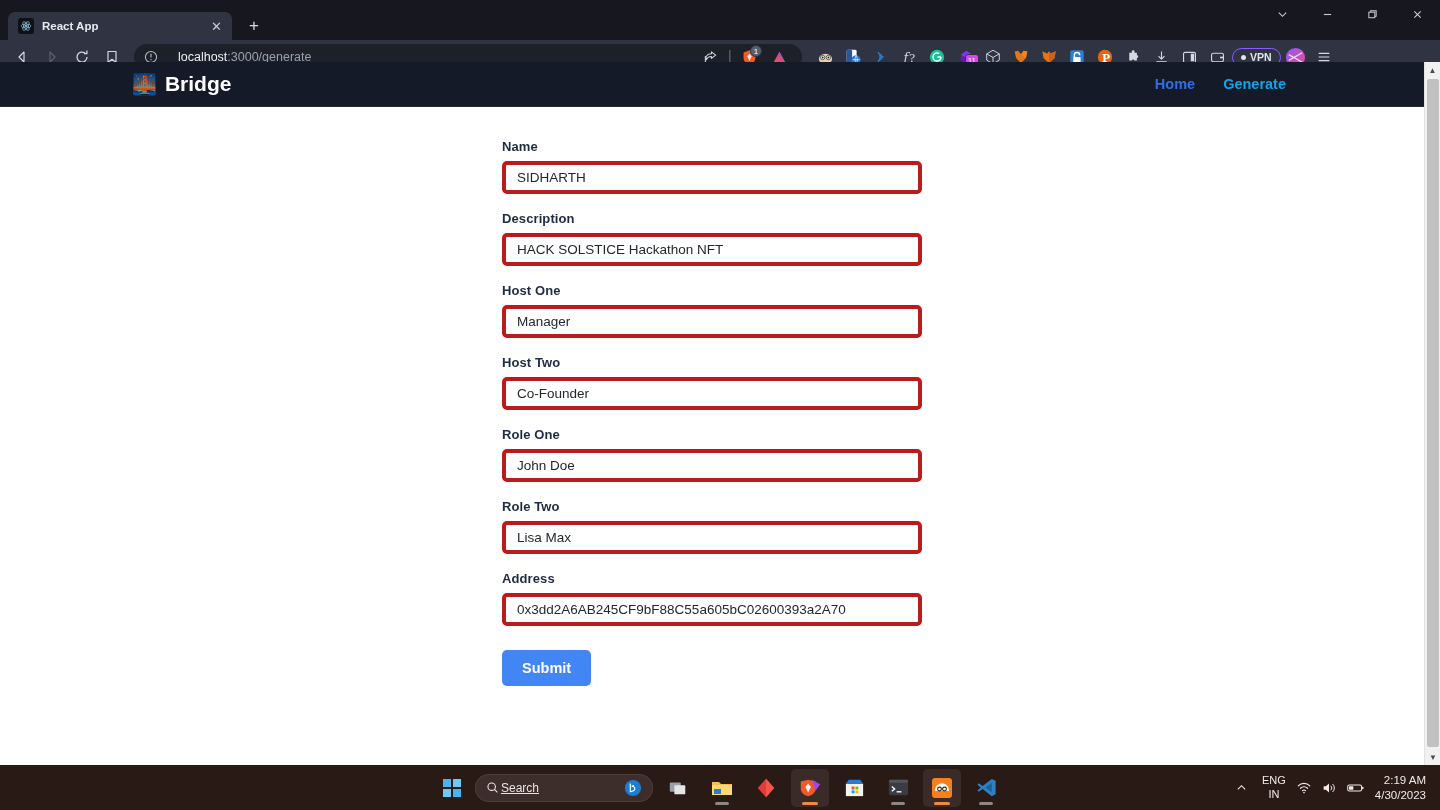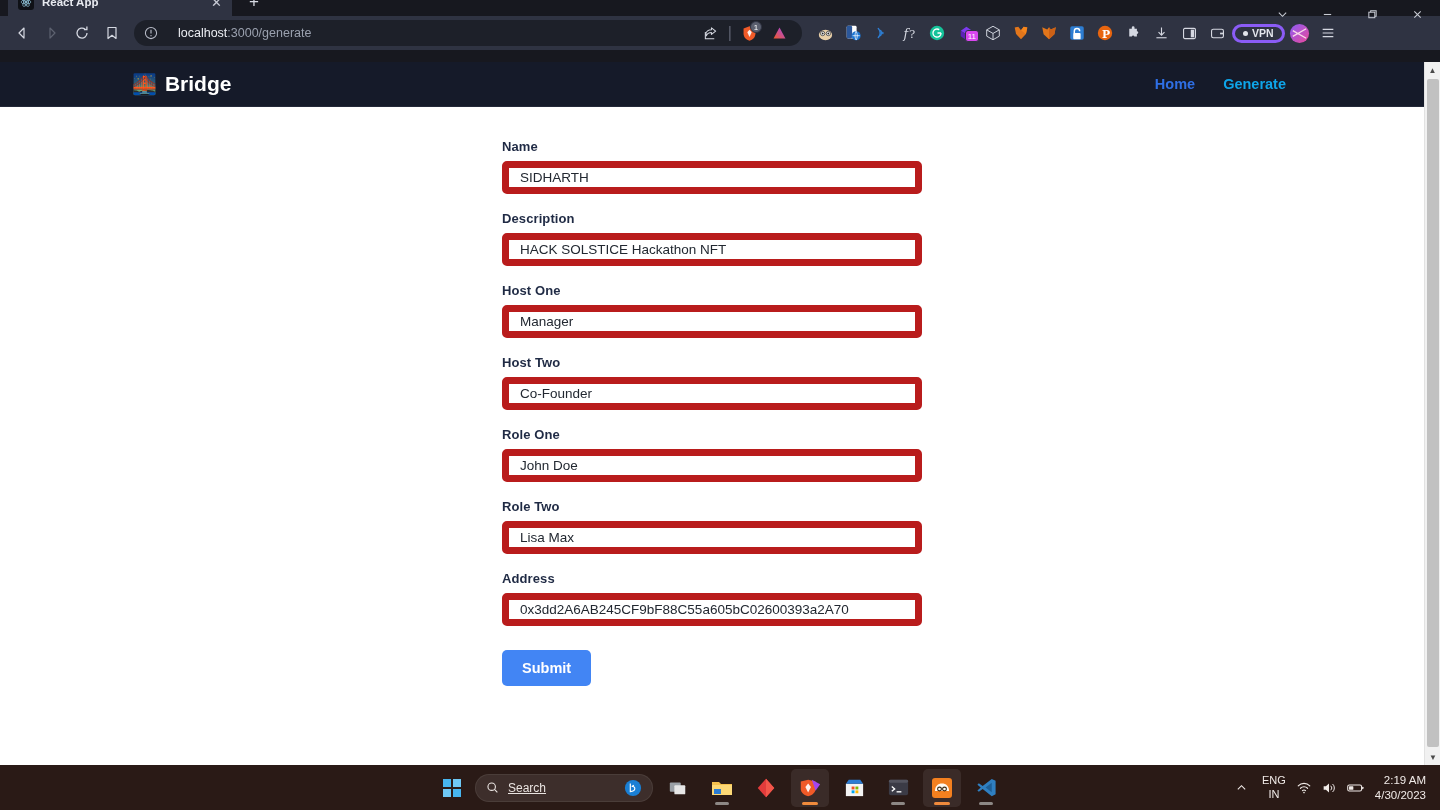--- a/index.html
+++ b/index.html
@@ -7,21 +7,21 @@
     width: 1440px; height: 810px;
     overflow: hidden;
     font-family: "Liberation Sans", sans-serif;
     background: #ffffff;
   }
 
   
   .browser { width: 1440px; height: 765px; background: #17181f; position: relative; }
 
   .tabstrip {
-    height: 16px; background: #17181f;
+    height: 40px; background: #17181f;
     display: flex; align-items: flex-end; padding-left: 8px;
     position: relative;
   }
   .tab {
     width: 224px; height: 28px; background: #2f3342;
     border-radius: 7px 7px 0 0;
     display: flex; align-items: center; gap: 8px;
     padding: 0 8px 0 10px;
     position: relative;
   }
@@ -75,21 +75,21 @@
   }
   .badge {
     position: absolute; right: 0px; top: 1px;
     min-width: 12px; height: 12px; border-radius: 6px;
     background: #5a5f6e; color: #fff; font-size: 8px;
     display: flex; align-items: center; justify-content: center; padding: 0 2px;
     border: 1.5px solid #2f3342;
   }
   .badge.purple { background: #d946ef; right: -1px; top: 10px; border-radius: 3px; }
   .vpn-pill {
-    height: 19px; border: 3px solid #8b5cf6; border-radius: 10px;
+    height: 19px; border: 1px solid #8b5cf6; border-radius: 10px;
     display: flex; align-items: center; gap: 4px; padding: 0 8px;
     color: #e3e5ec; font-size: 10.5px; font-weight: bold;
   }
   .vpn-dot { width: 5px; height: 5px; border-radius: 50%; background: #e3e5ec; }
 
   
   .viewport {
     position: absolute; top: 62px; left: 0; width: 1440px; height: 703px;
     background: #ffffff; overflow: hidden;
   }
@@ -110,21 +110,21 @@
 
   .formwrap { padding-top: 32px; }
   .form { width: 420px; margin-left: 502px; }
   .field { margin-bottom: 17px; }
   .flabel {
     display: block; font-size: 13px; font-weight: bold;
     color: #1f2a44; margin-bottom: 7px; letter-spacing: .1px;
   }
   .finput {
     display: block; width: 420px; height: 33px;
-    border: 7px solid #b91c1c; border-radius: 5px;
+    border: 4px solid #b91c1c; border-radius: 5px;
     background: #fff; color: #222831;
     font-family: "Liberation Sans", sans-serif; font-size: 13.5px;
     padding: 0 11px; outline: none;
   }
   .submit-row { margin-top: 24px; }
   .submit-btn {
     background: #4285f4; color: #ffffff; border: none; border-radius: 5px;
     font-family: "Liberation Sans", sans-serif;
     font-size: 14.5px; font-weight: bold;
     padding: 10px 20px; cursor: pointer; text-align: center;
@@ -151,21 +151,21 @@
     display: flex; align-items: center;
   }
   .tb-center {
     position: absolute; left: 50%; transform: translateX(-50%);
     display: flex; align-items: center; gap: 6px;
   }
   .tb-start { width: 34px; height: 34px; display: flex; align-items: center; justify-content: center; }
   .tb-search {
     width: 178px; height: 28px; border-radius: 14px;
     background: rgba(255,255,255,0.09);
-    display: flex; align-items: center; gap: 9px; padding: 0 10px;
+    display: flex; align-items: center; gap: 2px; padding: 0 10px;
     color: #e9e3e0; font-size: 12px;
     border: 1px solid rgba(255,255,255,0.07);
     text-decoration: underline;
   }
   .tb-app {
     width: 38px; height: 38px; border-radius: 5px;
     display: flex; align-items: center; justify-content: center;
     position: relative;
   }
   .tb-app.active { background: rgba(255,255,255,0.08); }

